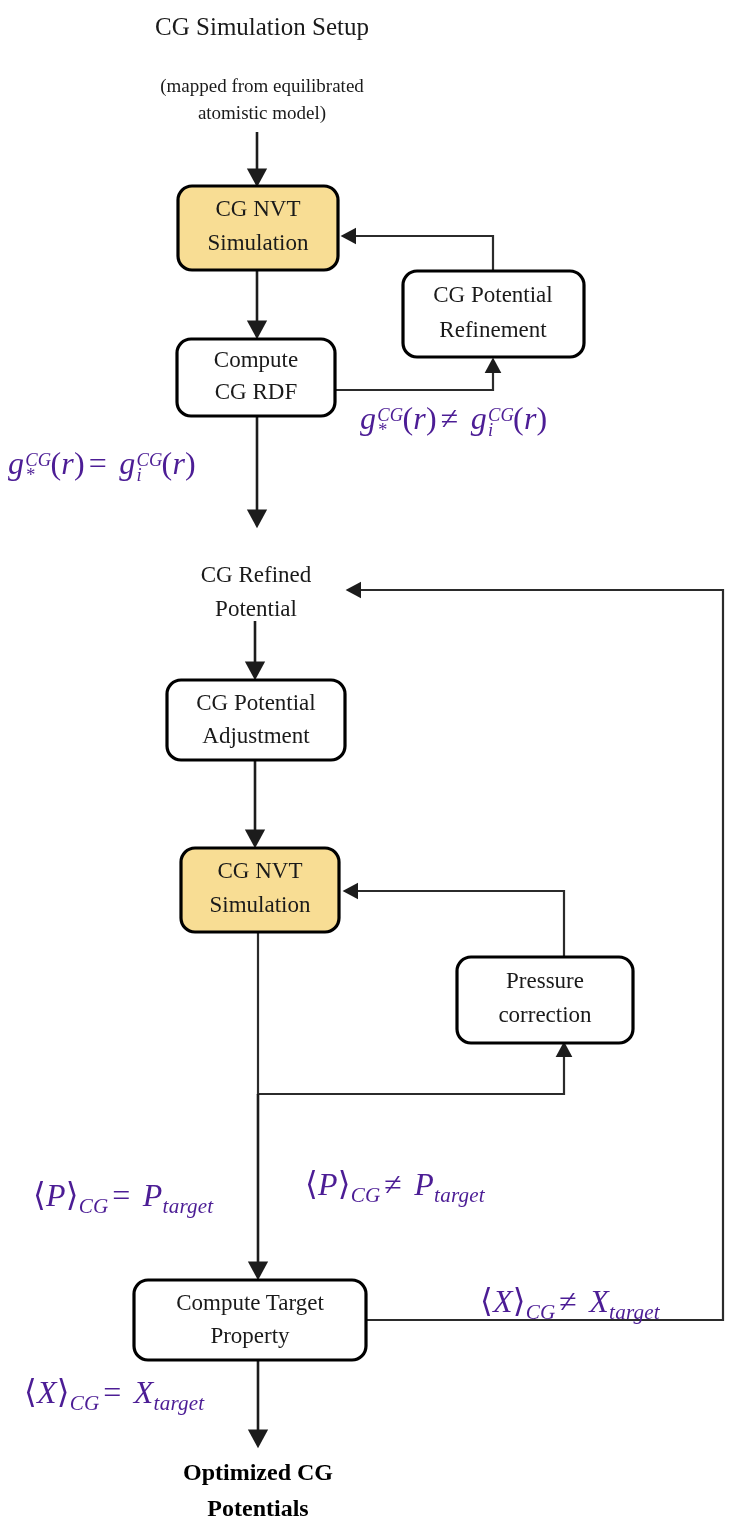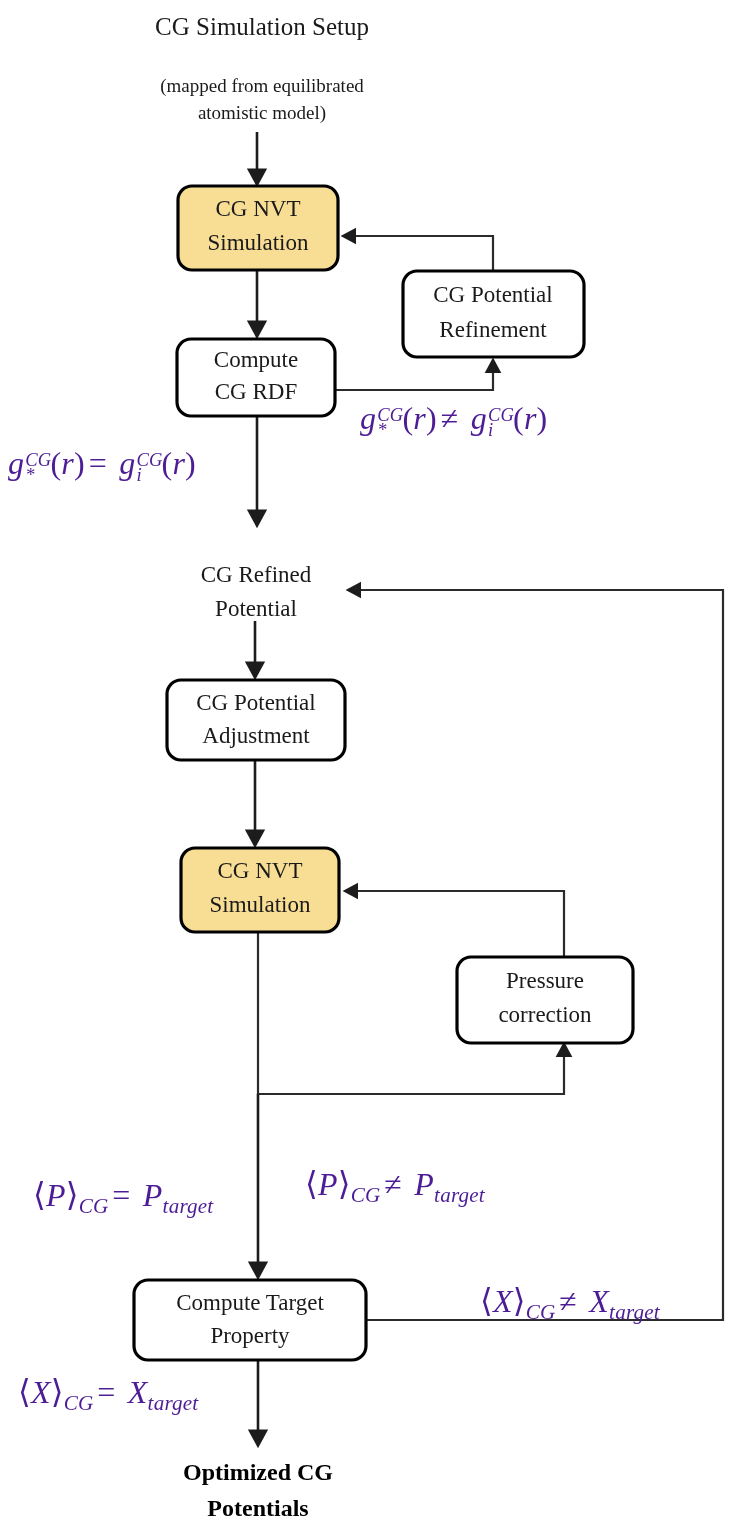--- a/index.html
+++ b/index.html
@@ -232,15 +232,15 @@
 </div>
 
 <div class="eqn" style="left:33px; top:1179px;">
   <span><span class="ang">⟨</span>P<span class="ang">⟩</span><span class="sub">CG</span></span><span class="op">=</span><span>&nbsp;P<span class="sub">target</span></span>
 </div>
 
 <div class="eqn" style="left:434px; top:1285px;margin-left:46px;">
   <span><span class="ang">⟨</span>X<span class="ang">⟩</span><span class="sub">CG</span></span><span class="op">≠</span><span>&nbsp;X<span class="sub">target</span></span>
 </div>
 
-<div class="eqn" style="left:18px; top:1376px;">
+<div class="eqn" style="left:24px; top:1376px;">
   <span><span class="ang">⟨</span>X<span class="ang">⟩</span><span class="sub">CG</span></span><span class="op">=</span><span>&nbsp;X<span class="sub">target</span></span>
 </div>
 
 </body></html>

